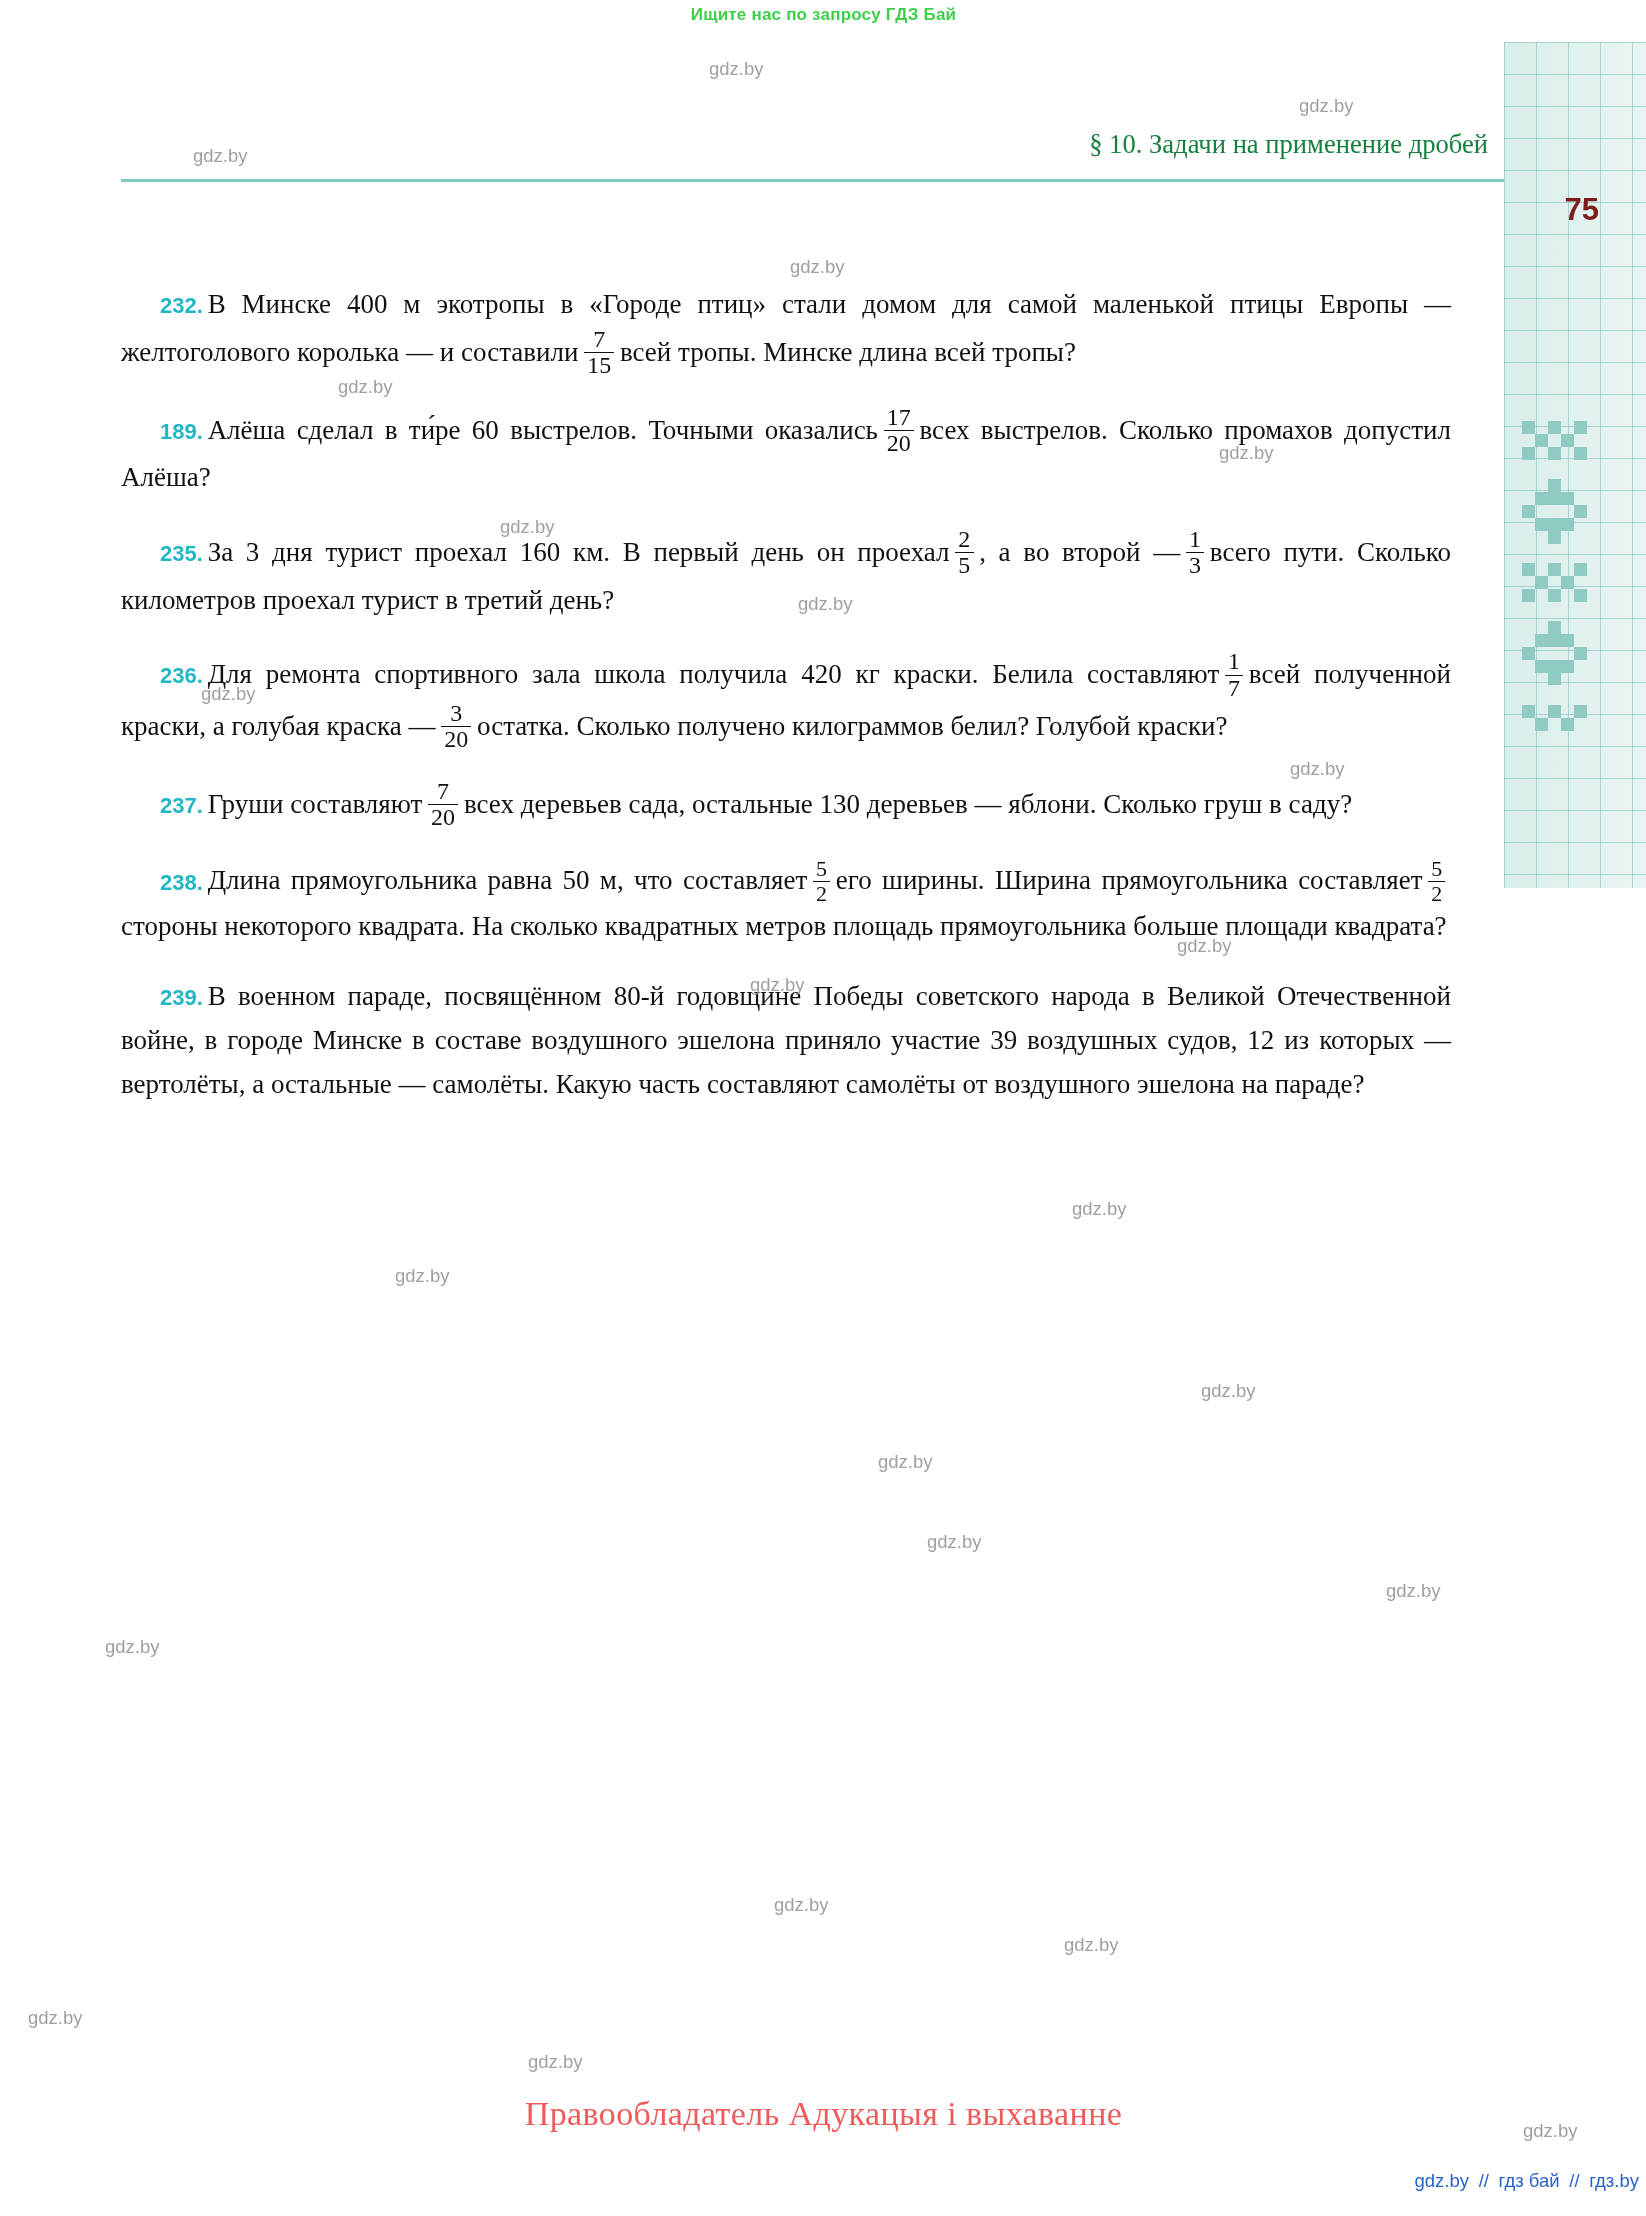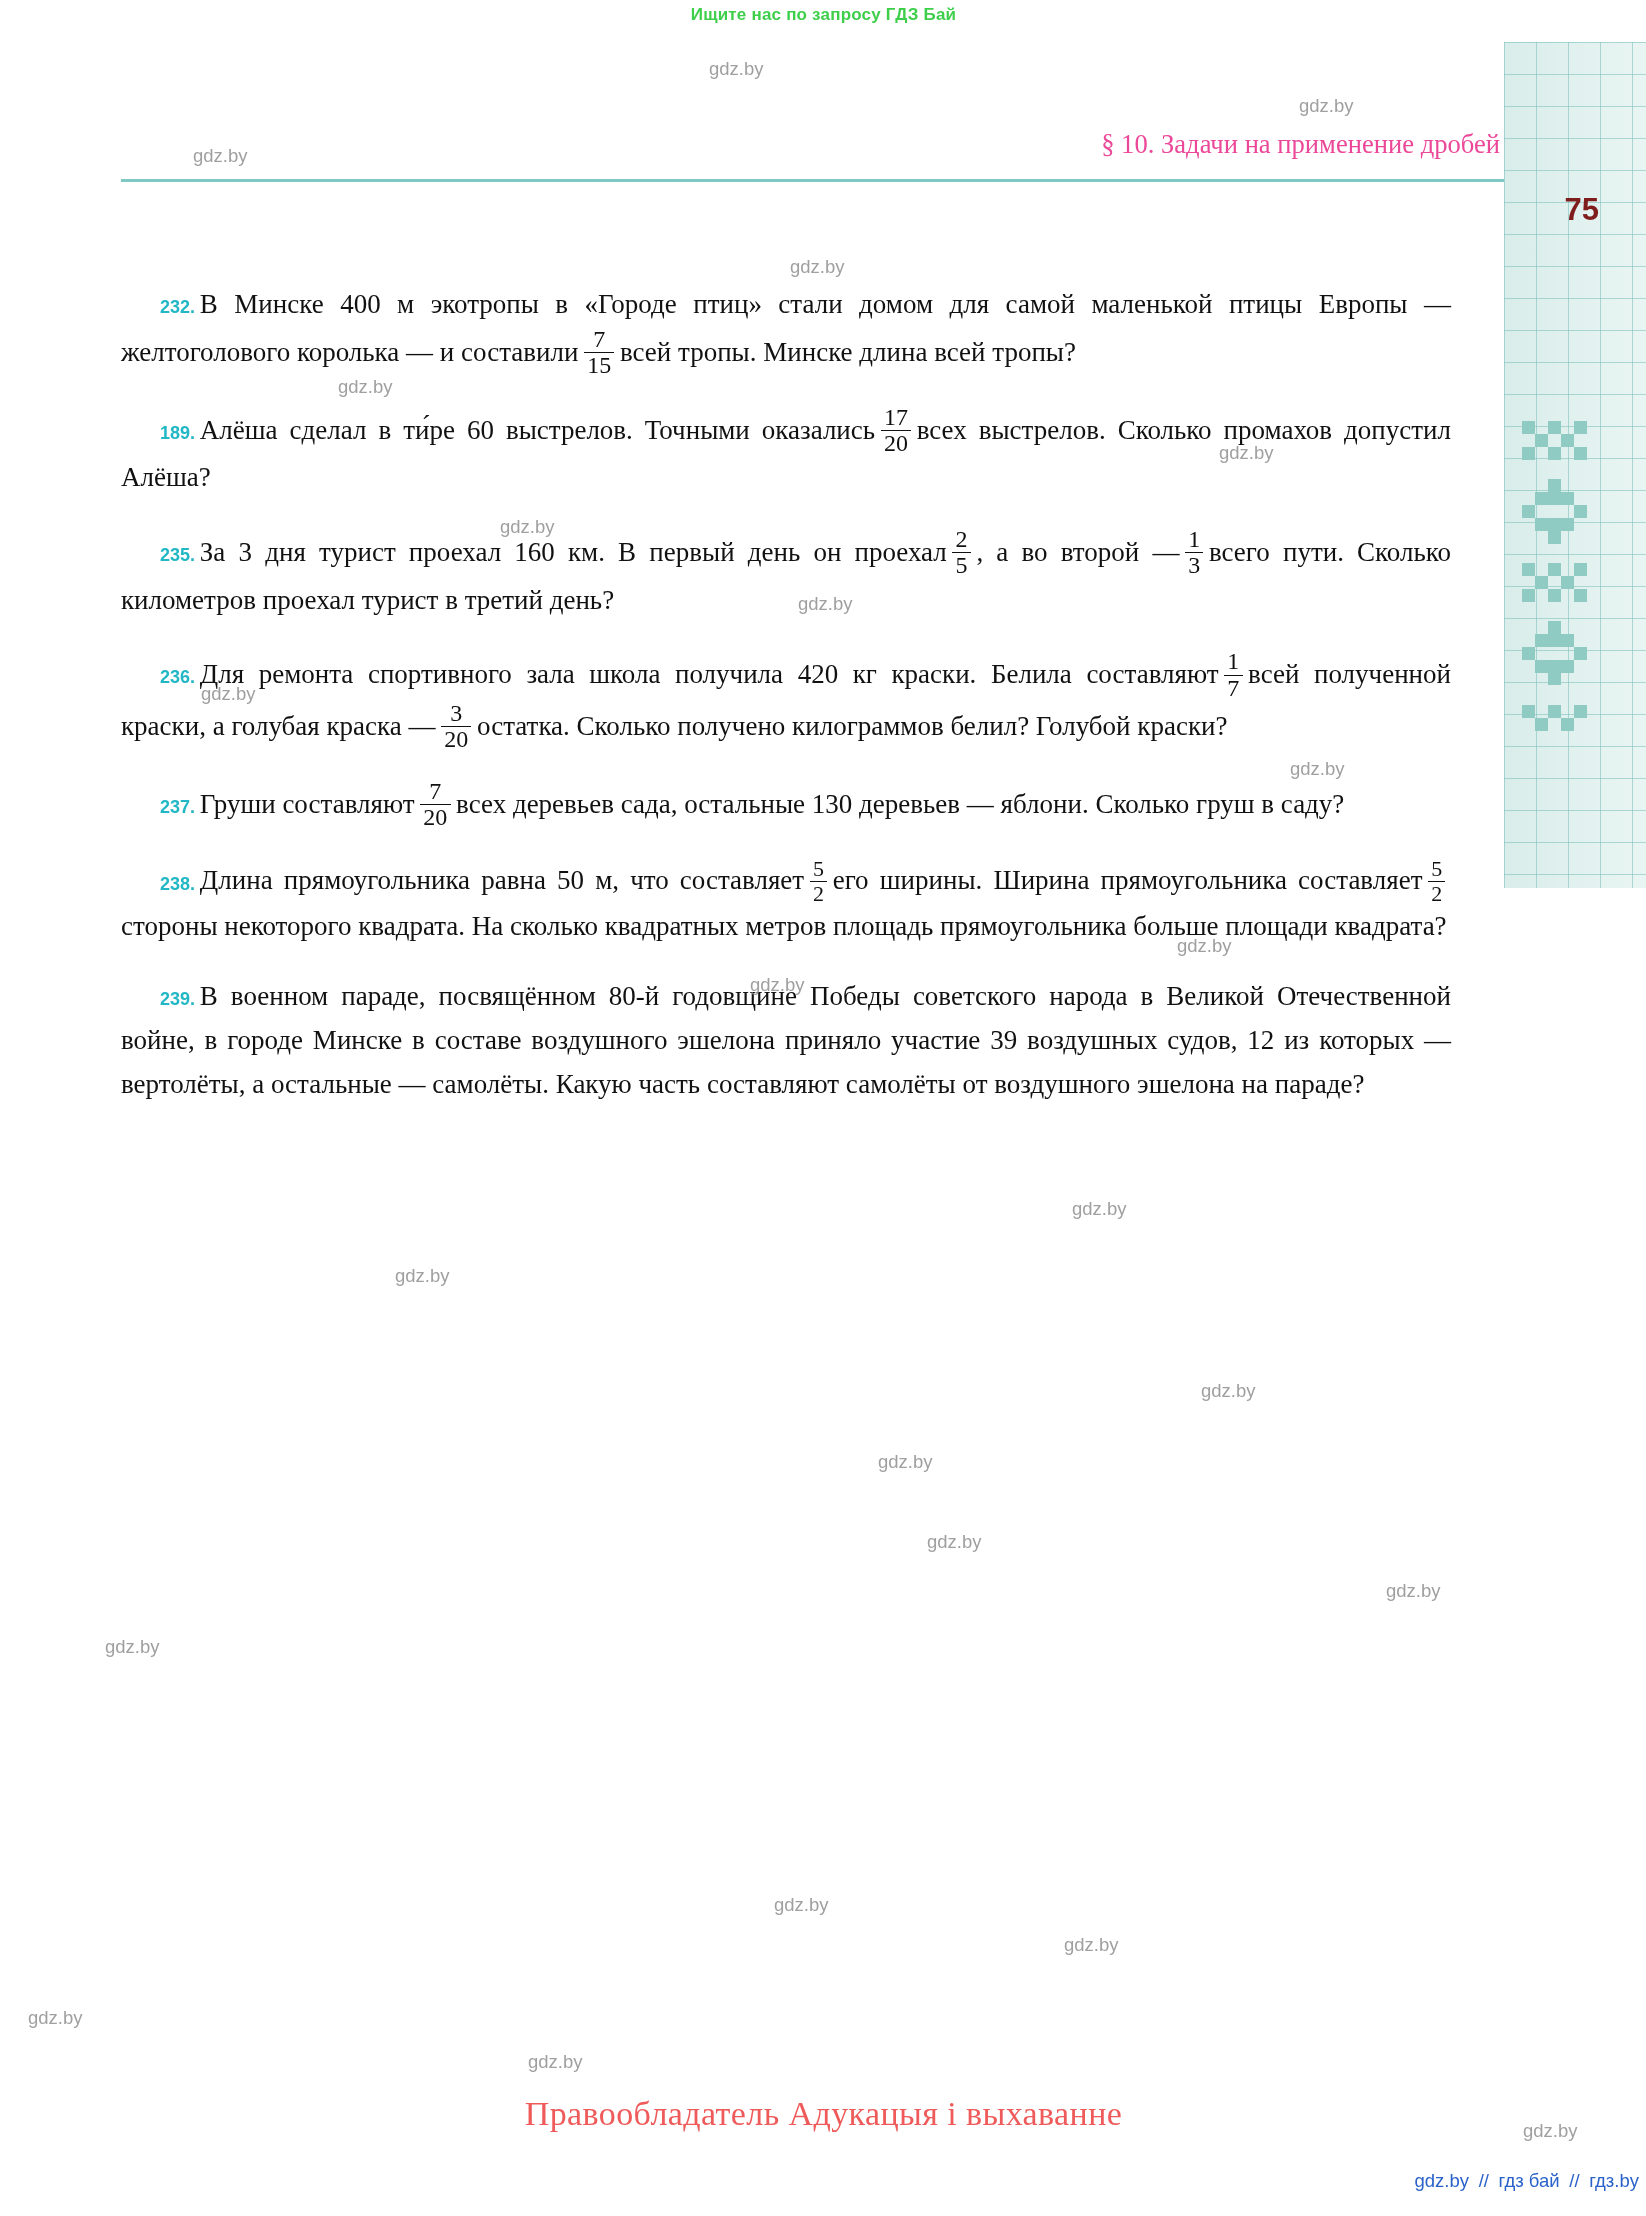--- a/index.html
+++ b/index.html
@@ -61,24 +61,24 @@
   
   .page-header {
     position: absolute;
     left: 121px;
     right: 143px;
     top: 129px;
     height: 48px;
   }
   .page-header .section-title {
     position: absolute;
-    right: 4px;
+    right: 16px;
     top: 0;
     font-size: 26.6px;
-    color: #ec4899;
+    color: #15803d;
     white-space: nowrap;
   }
   .header-rule {
     position: absolute;
     left: 0;
     right: 0;
     top: 50px;
     height: 3.2px;
     background: #7fc8c3;
   }
@@ -103,21 +103,21 @@
     font-size: 27px;
     line-height: 1.62;
     color: #111;
     text-align: justify;
     text-justify: inter-word;
     margin-bottom: 9.7px;
   }
   .task .num {
     font-family: "Liberation Sans", sans-serif;
     font-weight: bold;
-    font-size: 18px;
+    font-size: 22px;
     color: #22b7c4;
     margin-right: 4.8px;
   }
   .indent { display: inline-block; width: 39px; }
 
   
   .frac {
     display: inline-block;
     vertical-align: -0.52em;
     text-align: center;

